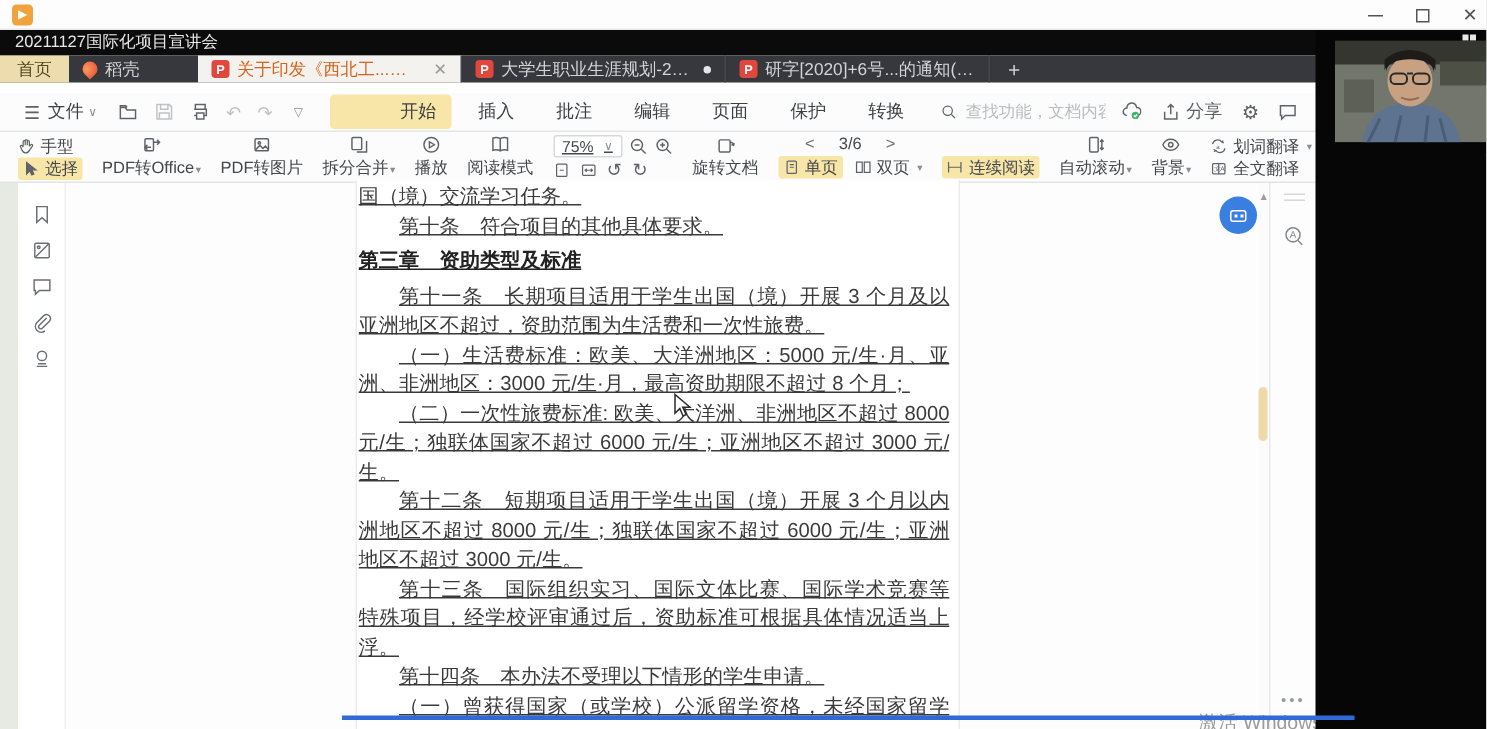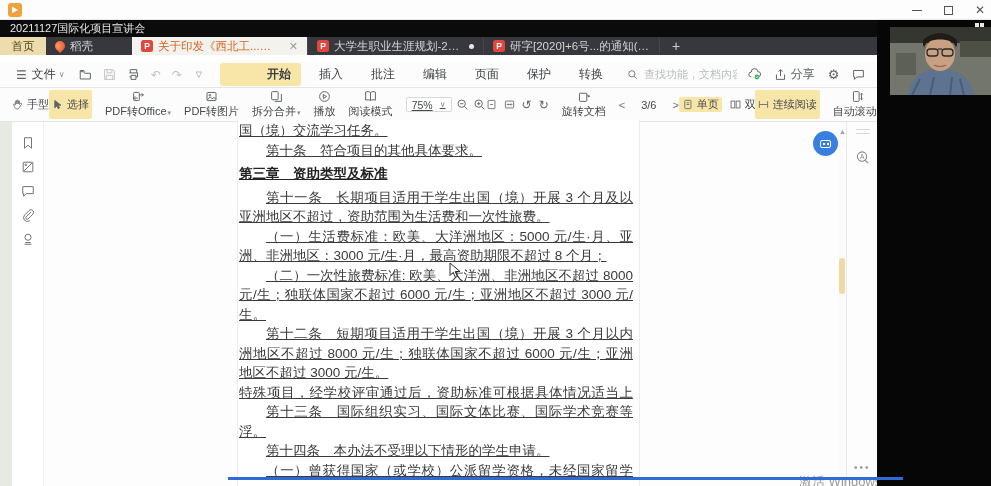--- a/index.html
+++ b/index.html
@@ -40,28 +40,28 @@
 
   
   .menubar{position:absolute;left:0;top:62px;width:991px;height:26px;background:#fcfcfc;border-bottom:1px solid #e6e6e6;display:flex;align-items:center;font-size:12px;color:#3c3f43;}
   .hamb{margin-left:16px;font-size:12px;color:#5f6368;}
   .file-lbl{margin-left:5px;}
   .chev{font-size:8px;color:#8a8d92;margin-left:3px;}
   .qbar{display:flex;align-items:center;gap:11px;margin-left:14px;color:#5f6368;}
   .qbar .dis{opacity:.38;}
   .menu-items{display:flex;align-items:center;gap:8px;margin-left:18px;}
   .menu-item{padding:3px 10px;border-radius:3px;}
-  .menu-item.active{background:var(--c-highlight,#f8e6a9);font-weight:bold;padding-left:47px;}
+  .menu-item.active{background:var(--c-highlight,#f8e6a9);font-weight:normal;padding-left:47px;}
   .msearch{display:flex;align-items:center;gap:6px;margin-left:14px;color:#b9bcc0;font-size:11px;width:110px;overflow:hidden;white-space:nowrap;}
   .menubar-right{margin-left:auto;display:flex;align-items:center;gap:13px;padding-right:78px;color:#5f6368;}
   .share-wrap{display:flex;align-items:center;gap:4px;}
 
   
   .toolbar{position:absolute;left:0;top:88px;width:991px;height:34px;background:#fcfcfc;border-bottom:1px solid #e4e4e4;display:flex;align-items:stretch;padding:2px 0 2px 12px;font-size:11px;color:#44474b;}
-  .tg{display:flex;flex-direction:row;justify-content:space-between;margin-right:13px;}
+  .tg{display:flex;flex-direction:column;justify-content:space-between;margin-right:13px;}
   .tv{display:flex;flex-direction:column;align-items:center;justify-content:space-between;margin-right:13px;}
   .tv .lbl{white-space:nowrap;}
   .hrow{display:flex;align-items:center;gap:4px;white-space:nowrap;}
   .hl{background:var(--c-highlight,#f8e6a9);border-radius:2px;padding:0 3px;}
   .drop{font-size:7px;color:#8a8d92;margin-left:1px;}
   .zoombox{width:46px;height:15px;border:1px solid #d6d8da;border-radius:2px;display:flex;align-items:center;justify-content:center;gap:4px;background:#fff;font-size:10.5px;text-decoration:underline;}
   .pgnav{display:flex;align-items:center;gap:16px;justify-content:center;}
   .pgnav .arr{color:#6f7277;font-size:11px;}
   svg.ic{width:13px;height:13px;stroke:#5f6368;fill:none;stroke-width:1.2;flex:0 0 auto;}
   svg.ic.sm{width:11px;height:11px;}
@@ -414,22 +414,22 @@
         <div class="dline ind just">第十一条　长期项目适用于学生出国（境）开展 3 个月及以</div>
         <div class="dline">亚洲地区不超过，资助范围为生活费和一次性旅费。</div>
         <div class="dline ind just">（一）生活费标准：欧美、大洋洲地区：5000 元/生·月、亚</div>
         <div class="dline">洲、非洲地区：3000 元/生·月，最高资助期限不超过 8 个月；</div>
         <div class="dline ind just">（二）一次性旅费标准: 欧美、大洋洲、非洲地区不超过 8000</div>
         <div class="dline just">元/生；独联体国家不超过 6000 元/生；亚洲地区不超过 3000 元/</div>
         <div class="dline">生。</div>
         <div class="dline ind just">第十二条　短期项目适用于学生出国（境）开展 3 个月以内</div>
         <div class="dline just">洲地区不超过 8000 元/生；独联体国家不超过 6000 元/生；亚洲</div>
         <div class="dline">地区不超过 3000 元/生。</div>
+        <div class="dline ind just">第十三条　国际组织实习、国际文体比赛、国际学术竞赛等</div>
         <div class="dline just">特殊项目，经学校评审通过后，资助标准可根据具体情况适当上</div>
-        <div class="dline ind just">第十三条　国际组织实习、国际文体比赛、国际学术竞赛等</div>
         <div class="dline">浮。</div>
         <div class="dline ind">第十四条　本办法不受理以下情形的学生申请。</div>
         <div class="dline ind just">（一）曾获得国家（或学校）公派留学资格，未经国家留学</div>
       </div>
 
     <div class="vscroll">
       <div class="vthumb"></div>
     </div>
 
     <div class="rstrip">

